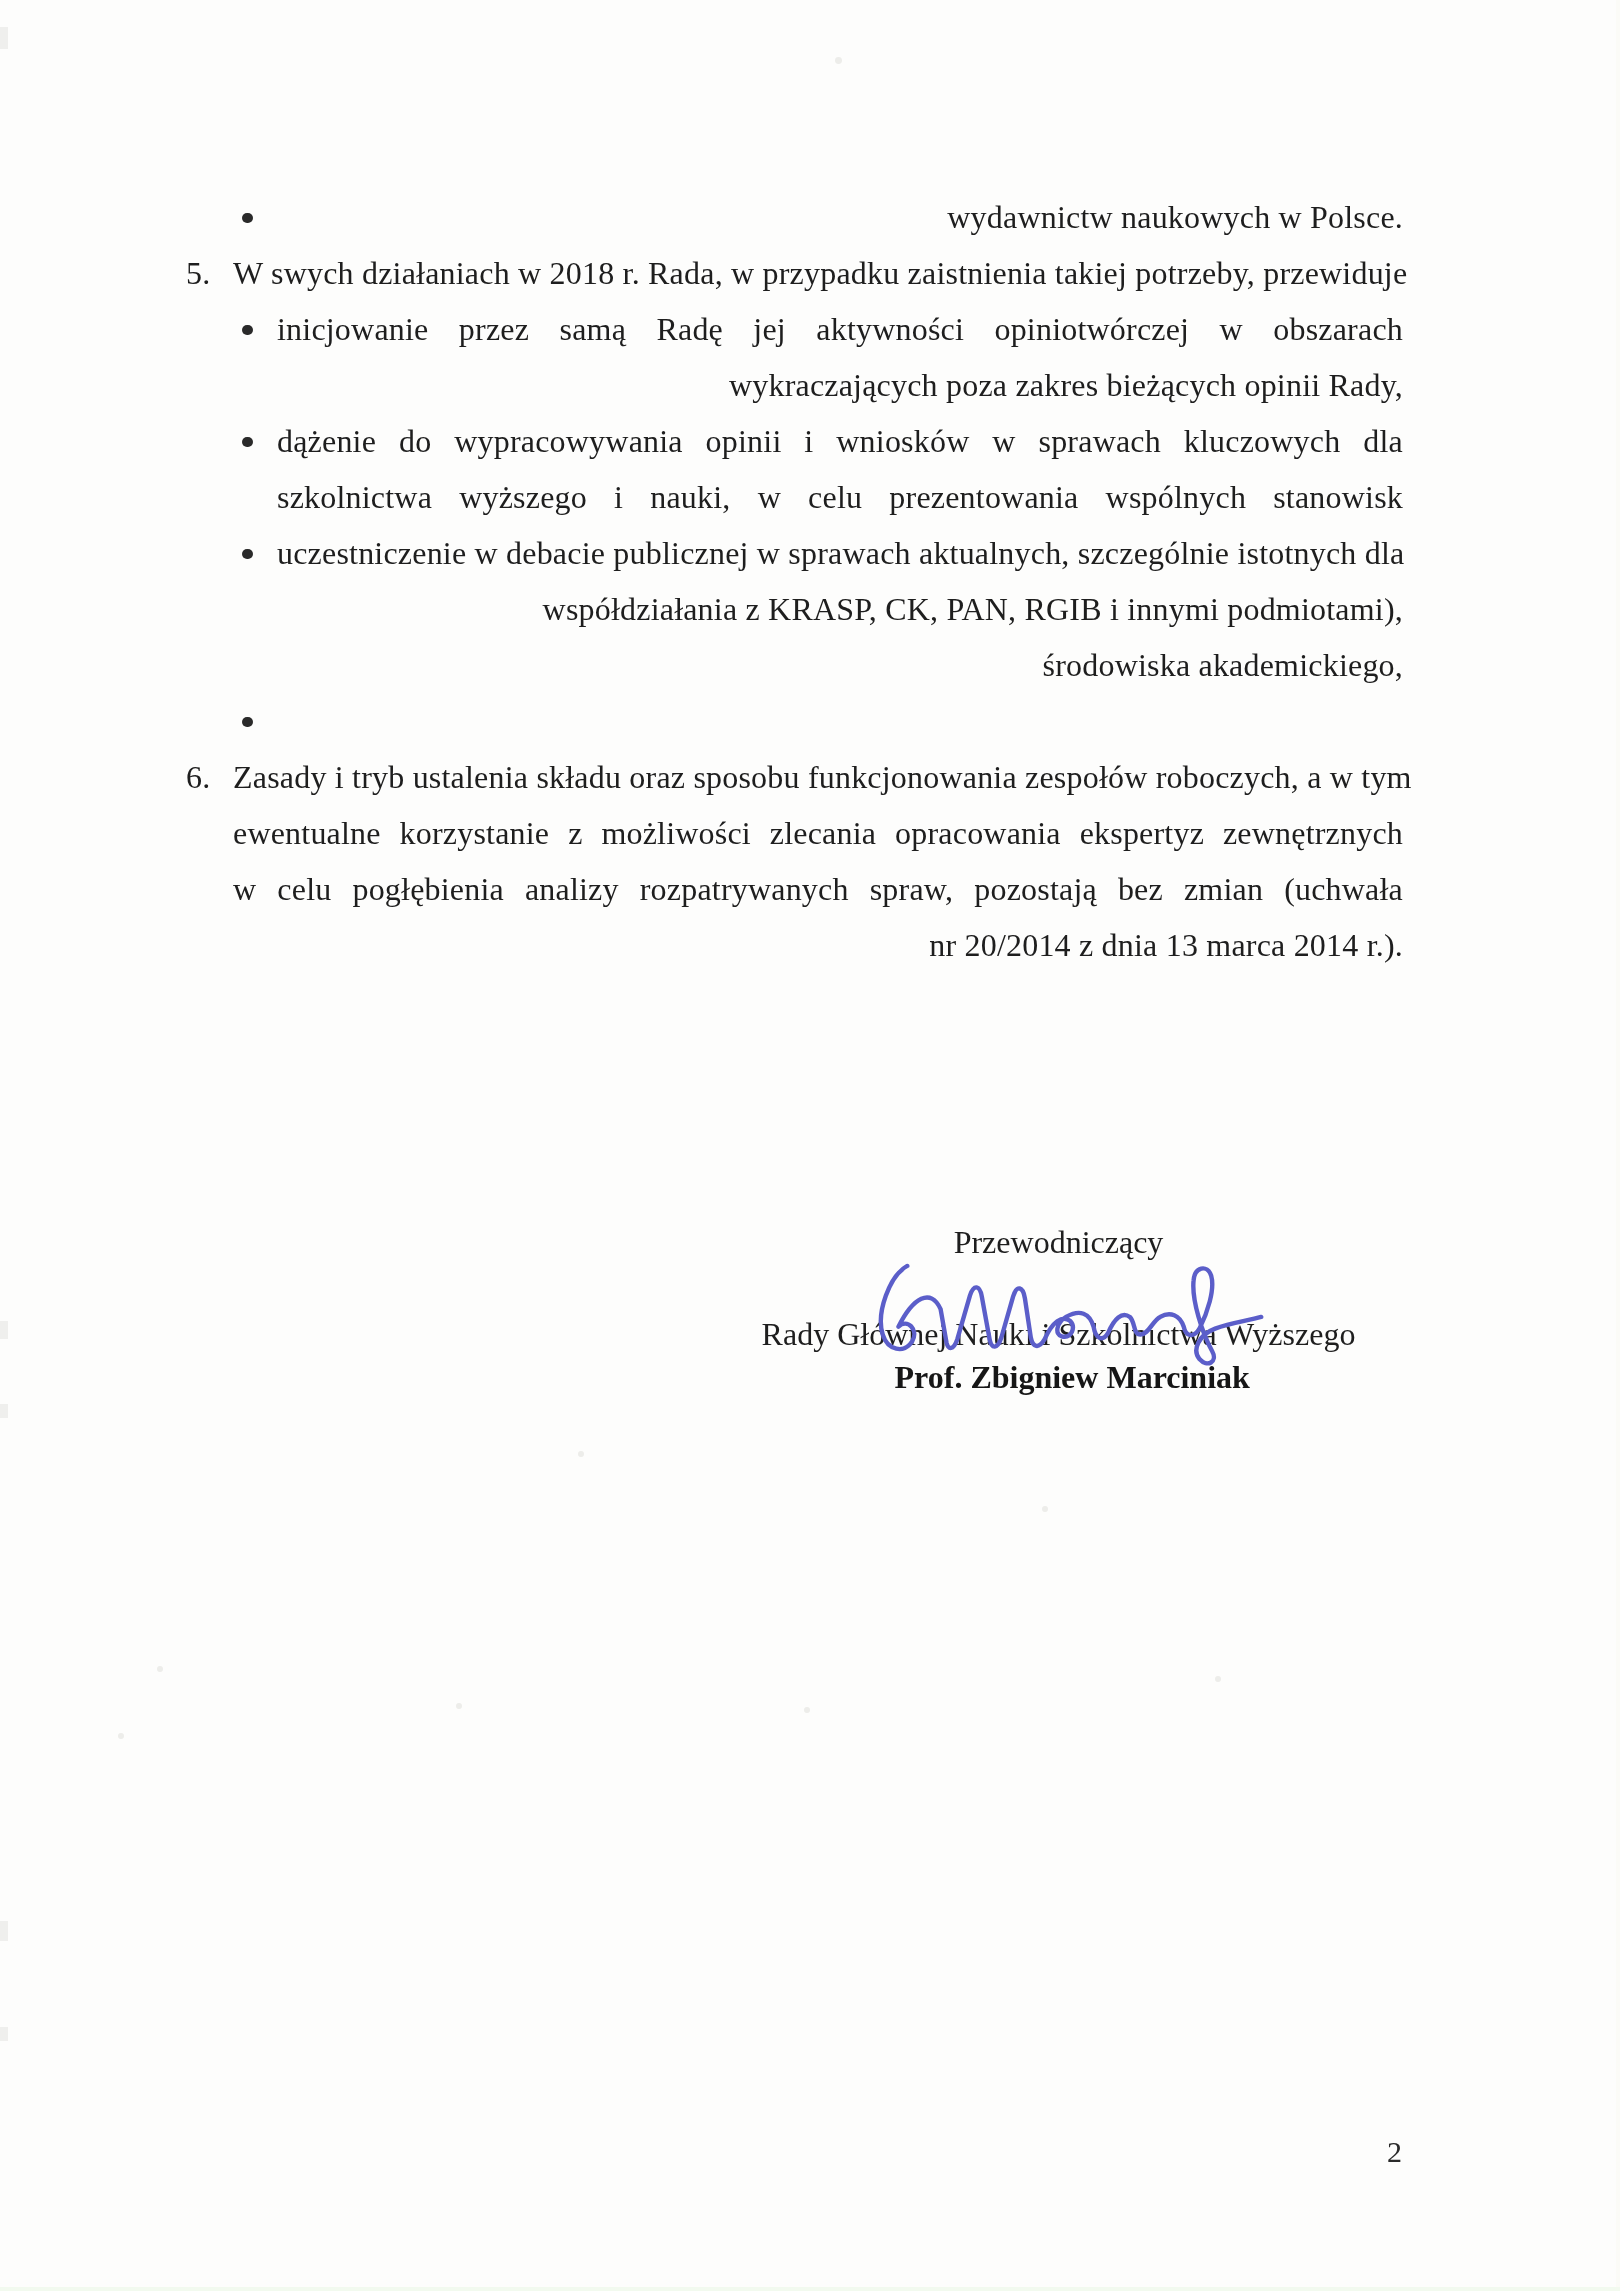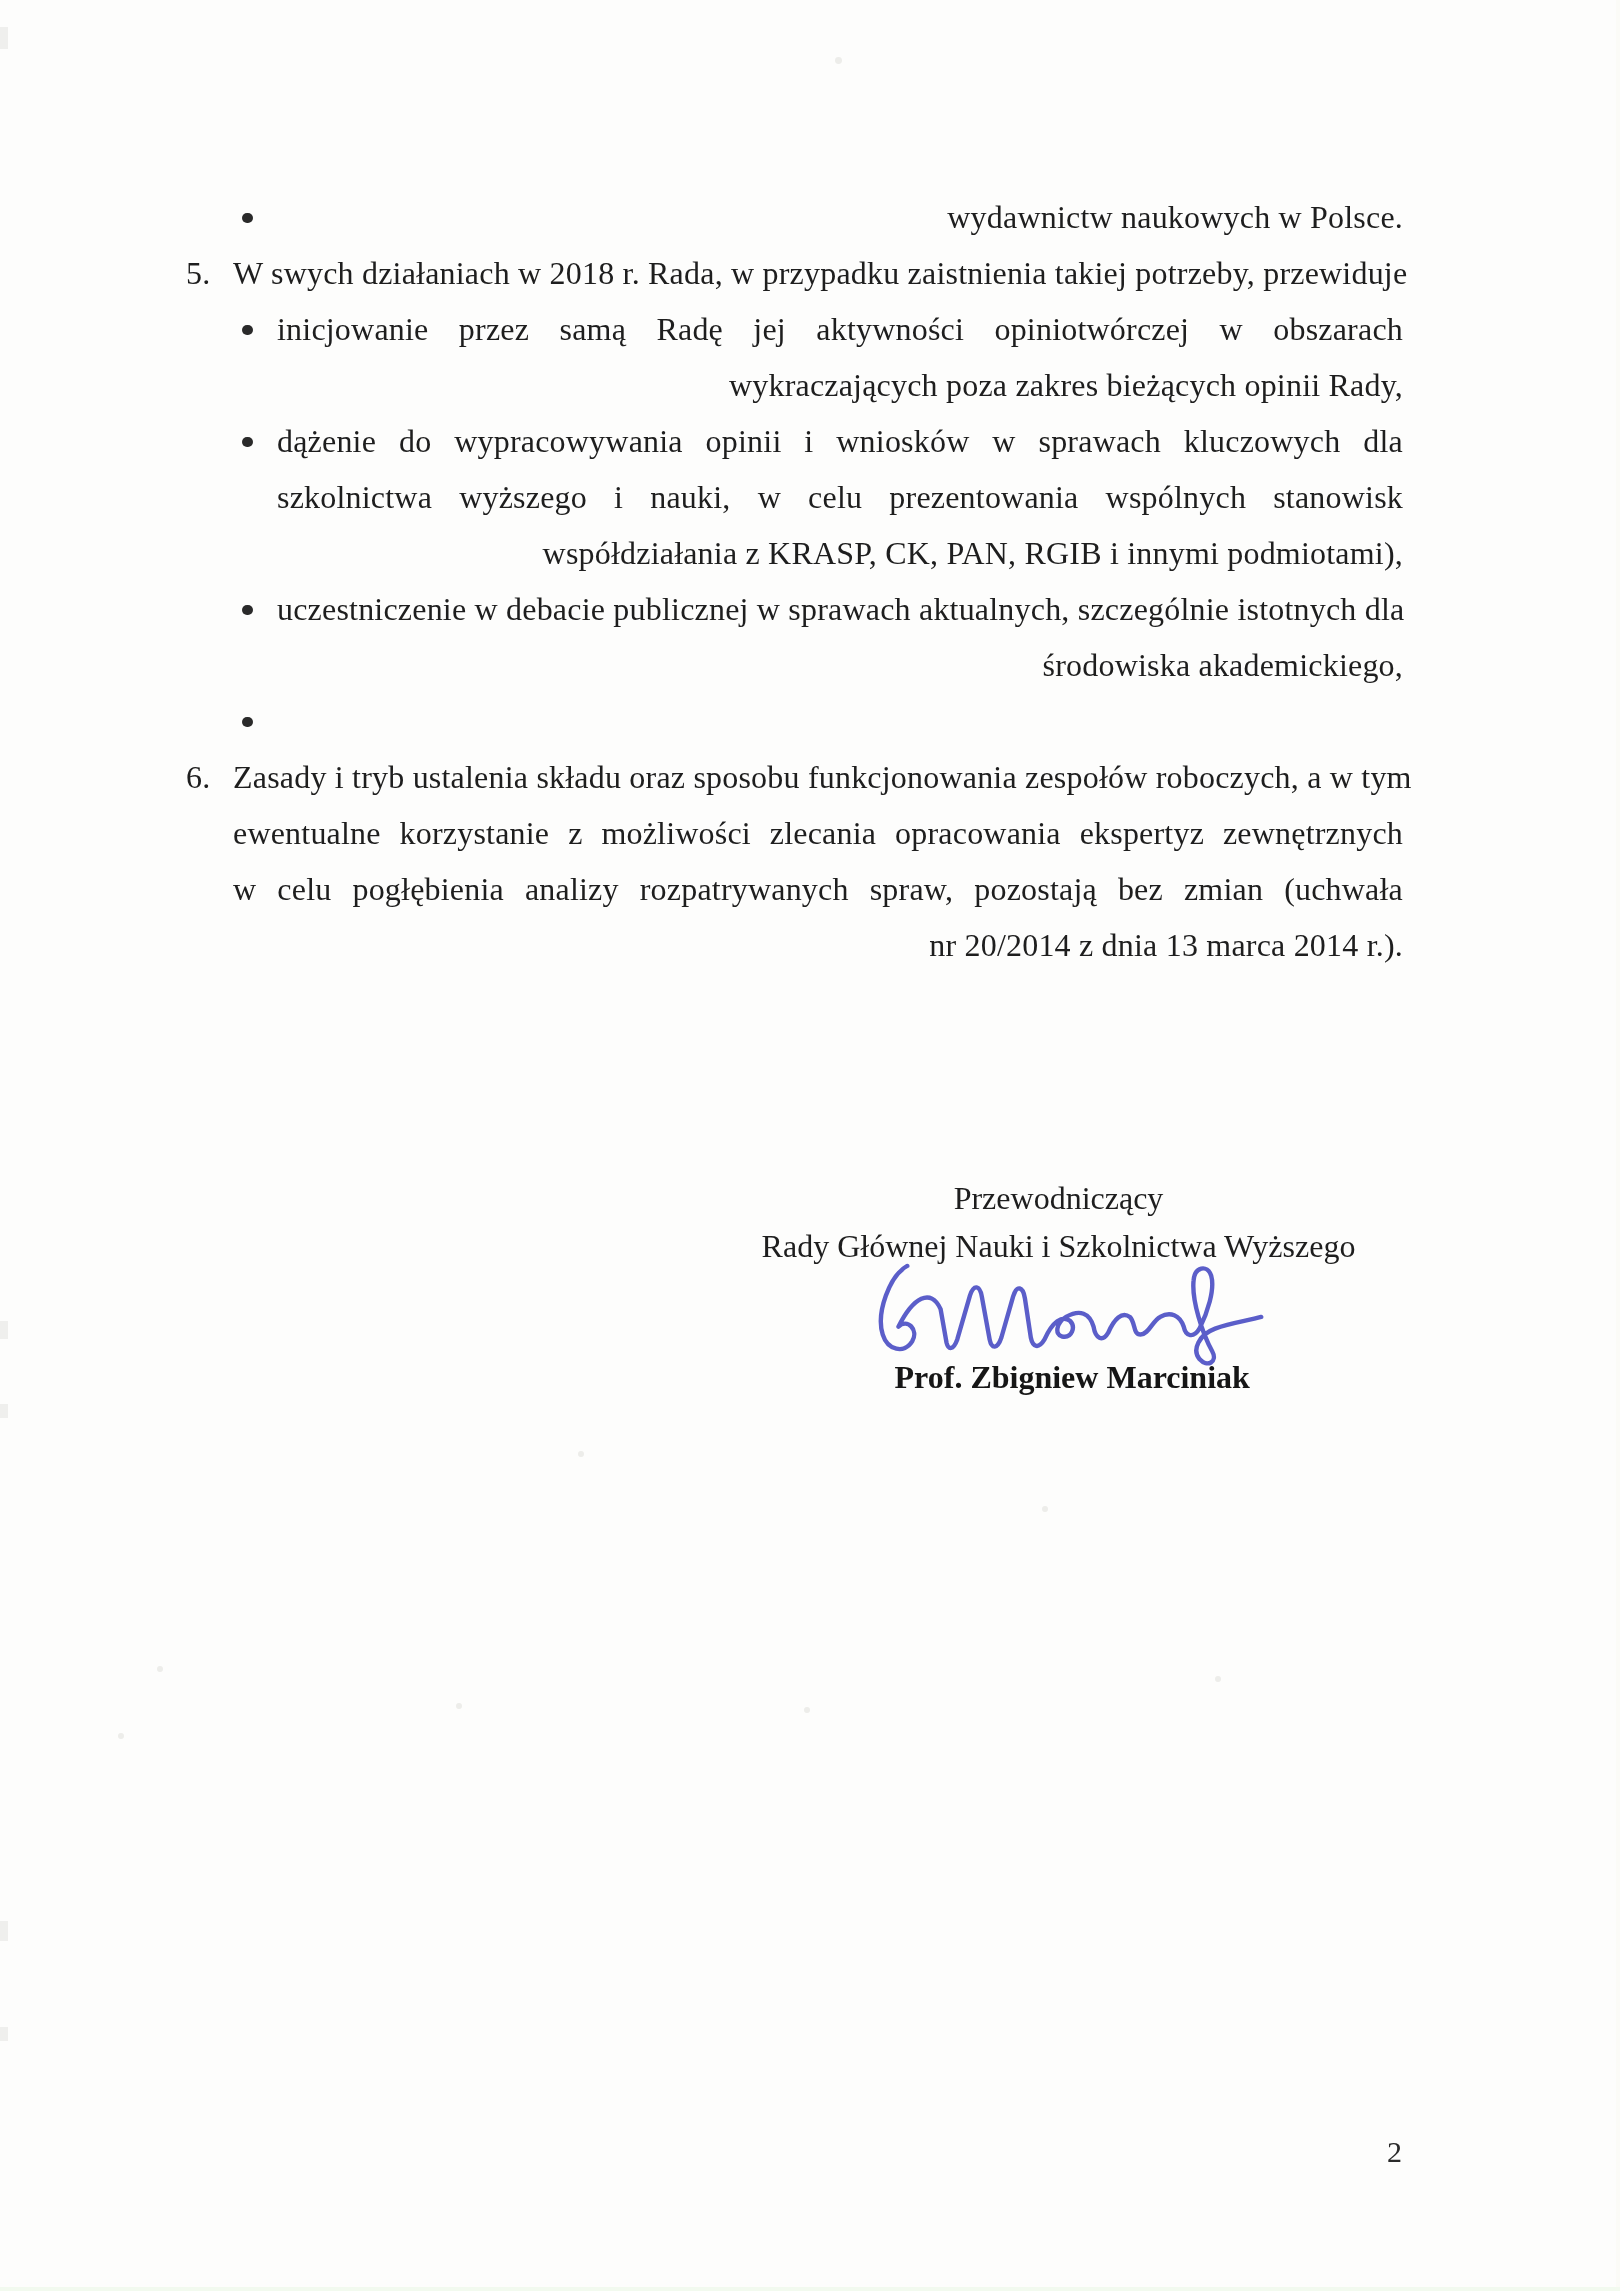--- a/index.html
+++ b/index.html
@@ -67,20 +67,21 @@
     position: absolute;
     left: 686px;
     top: 1174px;
     width: 745px;
     text-align: center;
     font-size: 32px;
   }
   .sig-line {
     height: 48px;
     line-height: 48px;
+    margin-top: 44px;
   }
   .sig-svg {
     position: absolute;
     left: 184px;
     top: 82px;
     width: 402px;
     height: 114px;
   }
   .sig-name {
     position: absolute;
@@ -153,27 +154,27 @@
       <span>wykraczających poza zakres bieżących opinii Rady,</span>
     </div>
 
     <div class="line bul-line just">
       <span class="bullet-dot"></span>
       <span>dążenie do wypracowywania opinii i wniosków w sprawach kluczowych dla</span>
     </div>
     <div class="line bul-line just">
       <span>szkolnictwa wyższego i nauki, w celu prezentowania wspólnych stanowisk</span>
     </div>
+    <div class="line bul-line just">
+      <span class="bullet-dot"></span>
+      <span>uczestniczenie w debacie publicznej w sprawach aktualnych, szczególnie istotnych dla</span>
+    </div>
+
     <div class="line bul-line">
       <span>współdziałania z KRASP, CK, PAN, RGIB i innymi podmiotami),</span>
-    </div>
-
-    <div class="line bul-line just">
-      <span class="bullet-dot"></span>
-      <span>uczestniczenie w debacie publicznej w sprawach aktualnych, szczególnie istotnych dla</span>
     </div>
     <div class="line bul-line">
       <span>środowiska akademickiego,</span>
     </div>
 
     <div class="line bul-line">
       <span class="bullet-dot"></span>
     </div>
 
     <div class="line num-line just">

